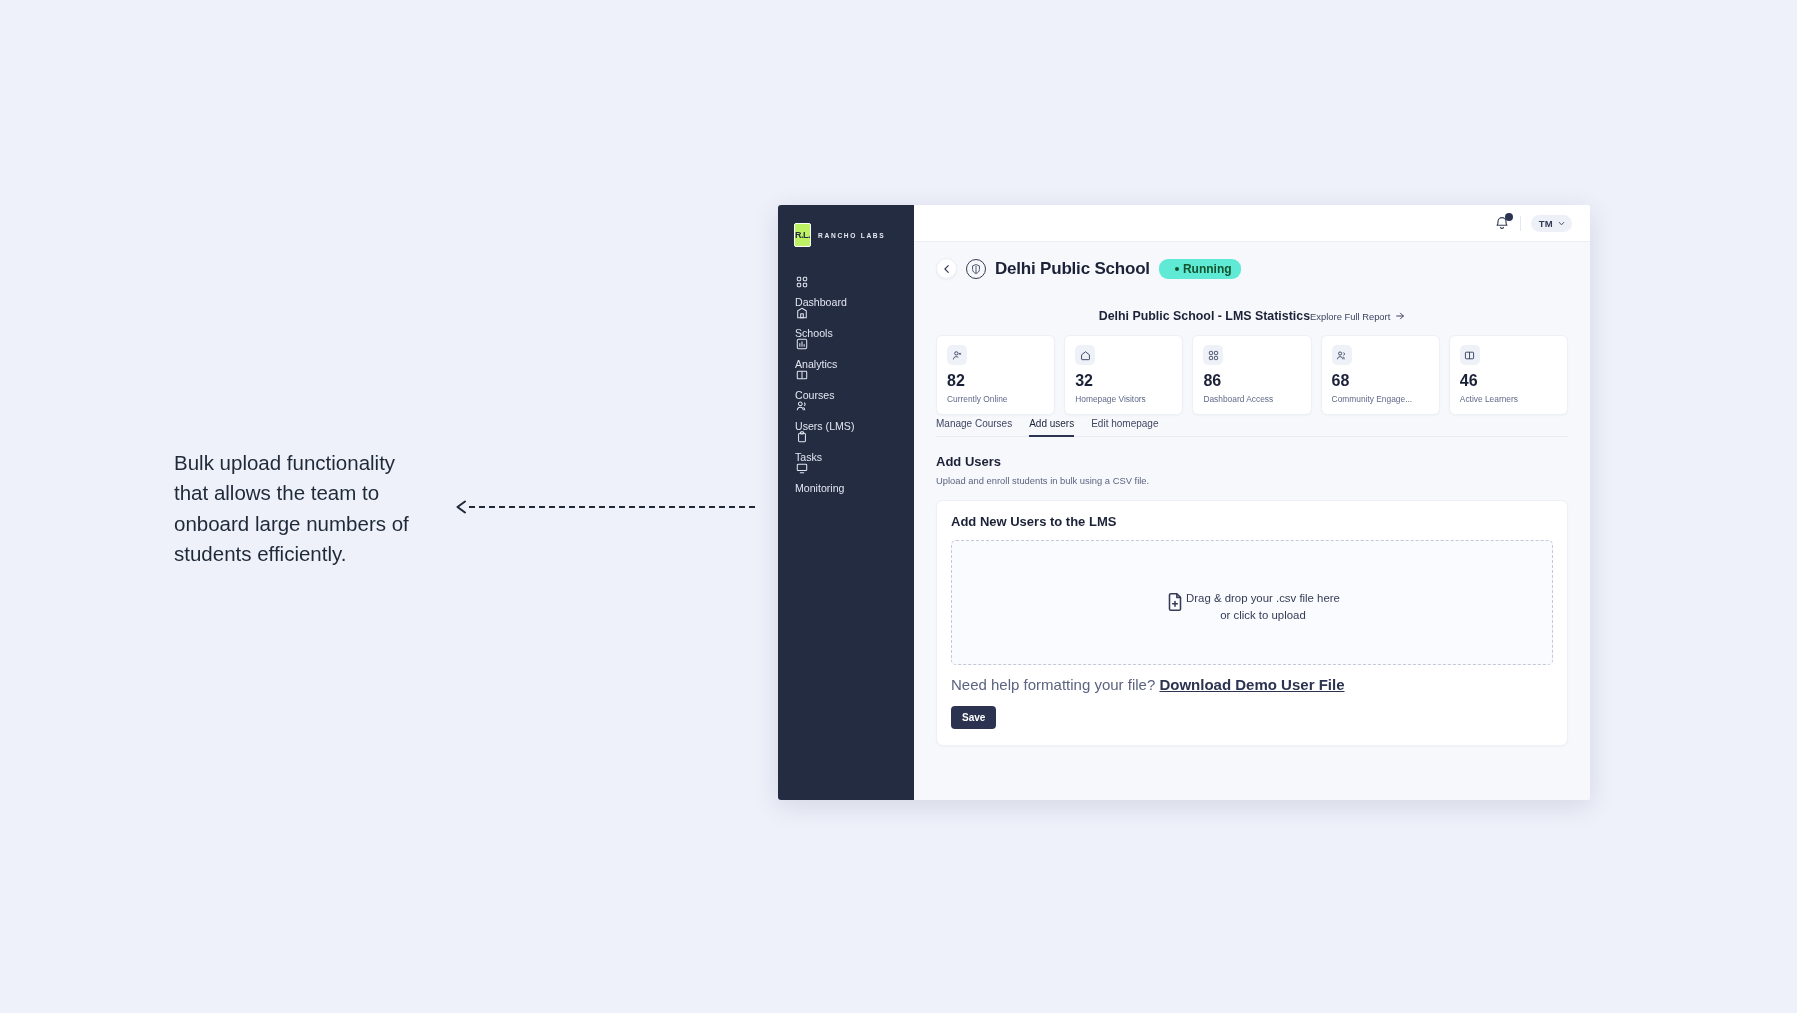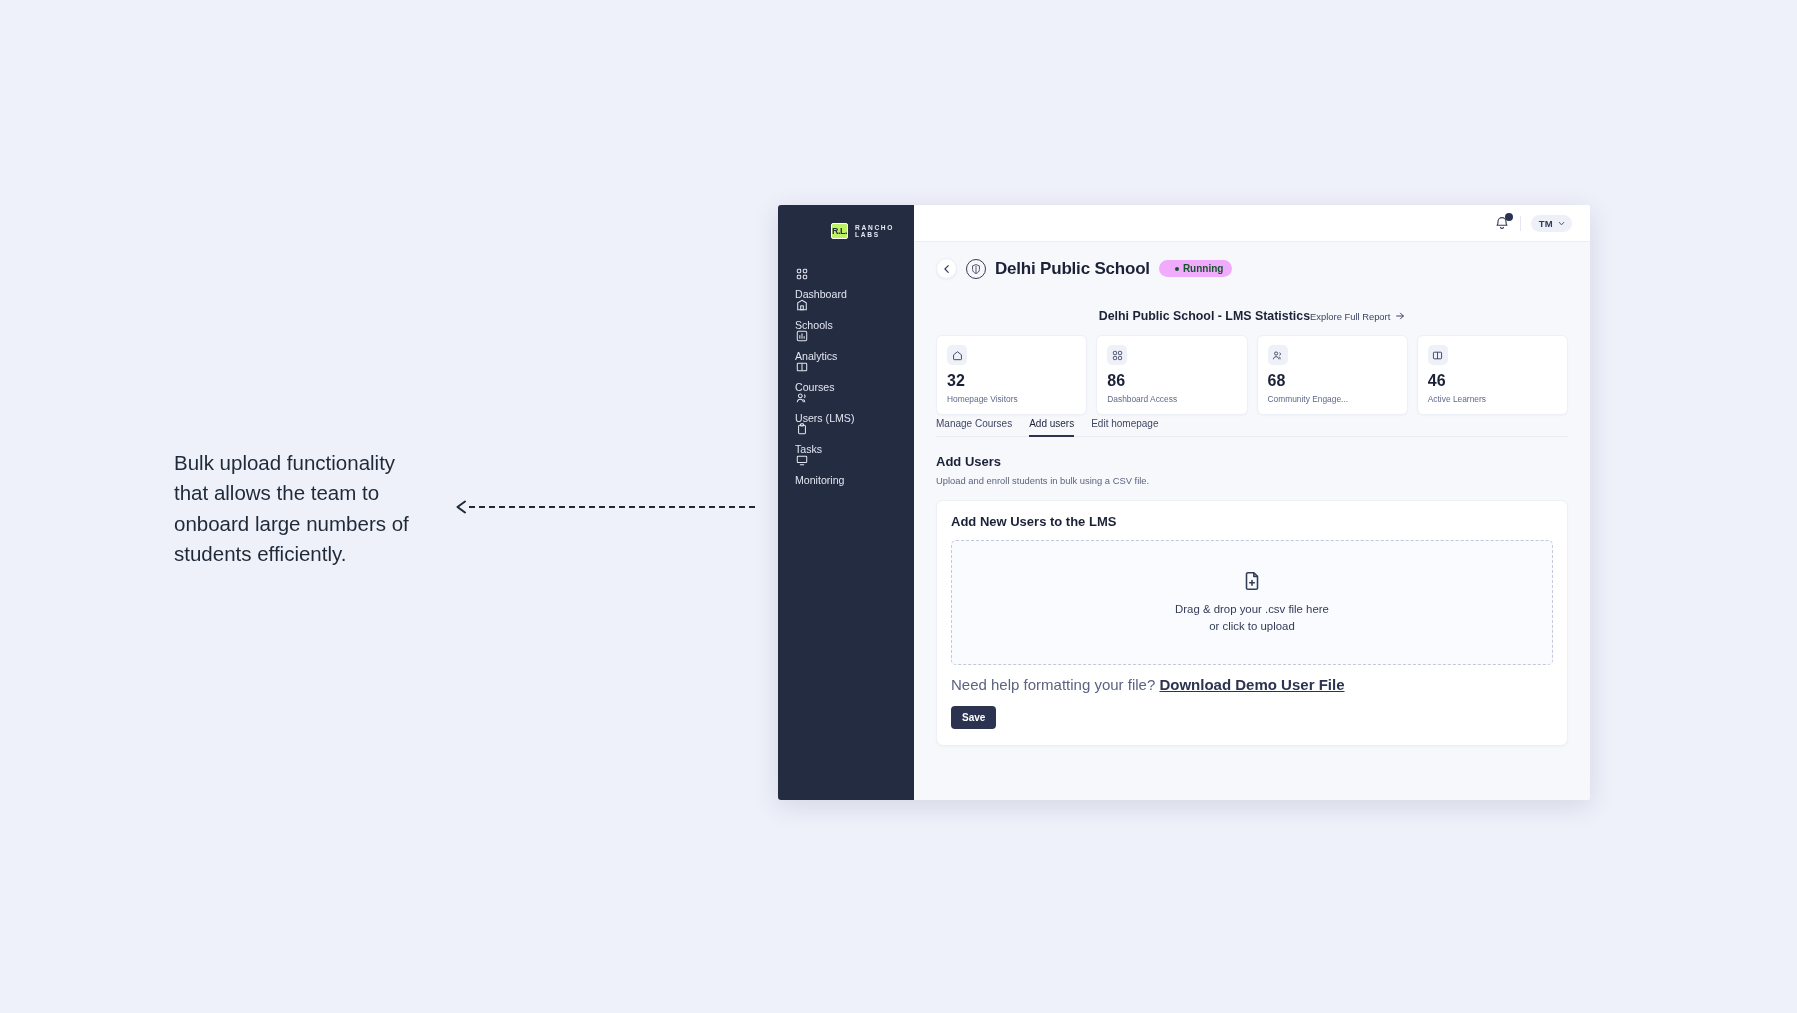--- a/index.html
+++ b/index.html
@@ -51,29 +51,28 @@
     width: 136px; height: 100%;
     background: #242c42;
     flex: 0 0 136px;
     padding-top: 12px;
   }
   .logo-row {
     display: flex; align-items: center; gap: 7px;
     padding: 6px 0 0 16px;
   }
   .logo-mark {
-    width: 17px; height: 16px;
+    width: 17px; height: 24px;
     border: 1.4px solid #fff;
     border-radius: 2px;
     display: flex; align-items: center; justify-content: center;
     background: #bef264;
     color: #242c42;
     font-size: 9px; font-weight: bold;
     letter-spacing: -.5px;
-    margin-left: 37px;
   }
   .logo-text {
     color: #e6e9f2;
     font-size: 6.6px;
     letter-spacing: 1.7px;
     font-weight: bold;
   }
   .nav { margin-top: 28px; }
   .nav-item {
     display: flex; align-items: flex-start; gap: 8px;
@@ -132,23 +131,23 @@
     cursor: pointer;
     box-shadow: 0 1px 2px rgba(40,50,90,.06);
   }
   .school-crest {
     width: 20px; height: 20px; border-radius: 50%;
     border: 1.3px solid #343c56;
     display: flex; align-items: center; justify-content: center;
   }
   .page-title { font-size: 17px; font-weight: 700; color: #1b2238; letter-spacing: -.2px; }
   .status-badge {
-    background: #f0abfc; color: #14532d;
+    background: #5eead4; color: #14532d;
     border-radius: 9px;
-    font-size: 10px; font-weight: 600;
+    font-size: 12px; font-weight: 600;
     padding: 3px 9px 3px 16px;
     display: flex; align-items: center; gap: 4px;
   }
   .status-dot { width: 4px; height: 4px; border-radius: 50%; background: #14532d; }
 
   .sub-row {
     margin-top: 30px;
     display: flex; align-items: center; justify-content: center;
   }
   .sub-title { font-size: 12.4px; font-weight: 700; color: #1b2238; }
@@ -204,21 +203,21 @@
     padding: 13px 14px 16px 14px;
     box-shadow: 0 1px 2px rgba(40,50,90,.035);
   }
   .panel-title { font-size: 13px; font-weight: 700; color: #1b2238; }
   .dropzone {
     margin-top: 11px;
     border: 1.4px dashed #c3c9da;
     border-radius: 5px;
     height: 125px;
     background: #fafbfe;
-    display: flex; flex-direction: column;
+    display: flex; flex-direction: row;
     align-items: center; justify-content: center;
     cursor: pointer;
   }
   .dz-text { font-size: 11.4px; color: #343c56; text-align: center; line-height: 1.42; margin-top: 9px; }
   .help-row { margin-top: 11px; font-size: 15px; color: #5b6480; }
   .help-link { color: #2b3350; font-weight: 700; text-decoration: underline; cursor: pointer; }
   .save-btn {
     margin-top: 13px;
     background: #2b3350; color: #fff;
     border: none; border-radius: 4px;
@@ -369,20 +368,31 @@
         <div class="report-link">
           <span>Explore Full Report</span>
           <svg width="10" height="10" viewBox="0 0 12 12" fill="none" stroke="#3c4460" stroke-width="1.2">
             <path d="M2 6 h8 M6.6 2.6 L10 6 L6.6 9.4" stroke-linecap="round" stroke-linejoin="round"></path>
           </svg>
         </div>
       </div>
 
       <div class="stats">
 
+        <div class="stat-card">
+          <div class="stat-ico">
+            <svg width="11" height="11" viewBox="0 0 14 14" fill="none" stroke="#3c4460" stroke-width="1.2">
+              <circle cx="5.5" cy="4.3" r="2.1"></circle>
+                <path d="M1.8 12 c0-2.2 1.6-3.5 3.7-3.5 1 0 1.9.3 2.5.8"></path>
+              <path d="M9.3 4 l1.6 1.6 M10.9 4 l-1.6 1.6" stroke-linecap="round"></path>
+            </svg>
+          </div>
+          <div class="stat-value">82</div>
+          <div class="stat-label">Currently Online</div>
+        </div>
 
         <div class="stat-card">
           <div class="stat-ico">
             <svg width="11" height="11" viewBox="0 0 14 14" fill="none" stroke="#3c4460" stroke-width="1.2">
               <path d="M2 6.2 L7 2.2 L12 6.2 V11.5 a.8.8 0 0 1-.8.8 H2.8 a.8.8 0 0 1-.8-.8 Z" stroke-linejoin="round"></path>
             </svg>
           </div>
           <div class="stat-value">32</div>
           <div class="stat-label">Homepage Visitors</div>
         </div>

